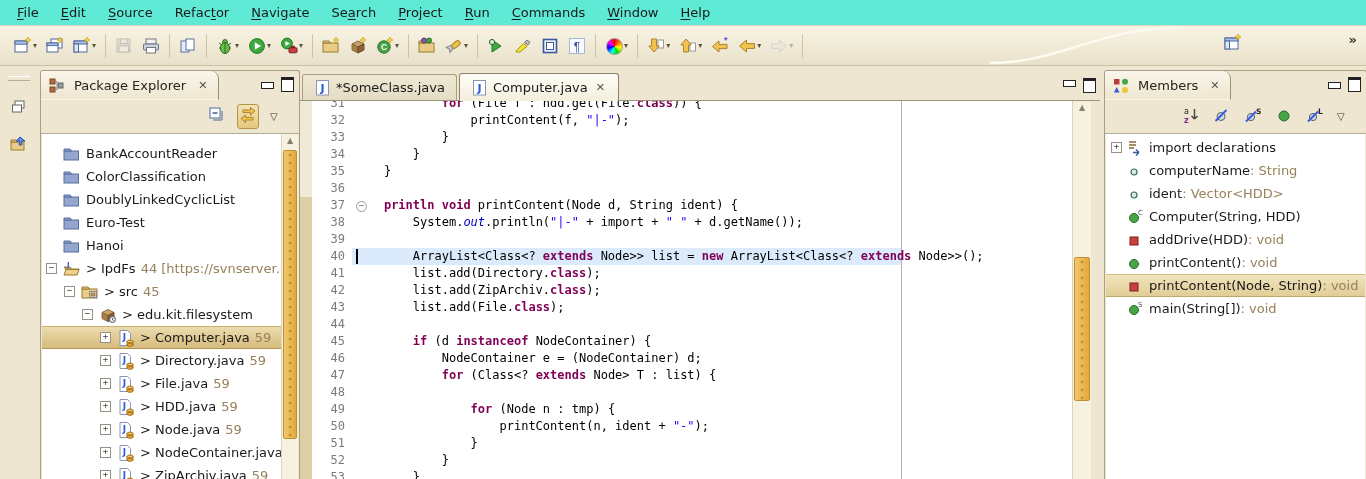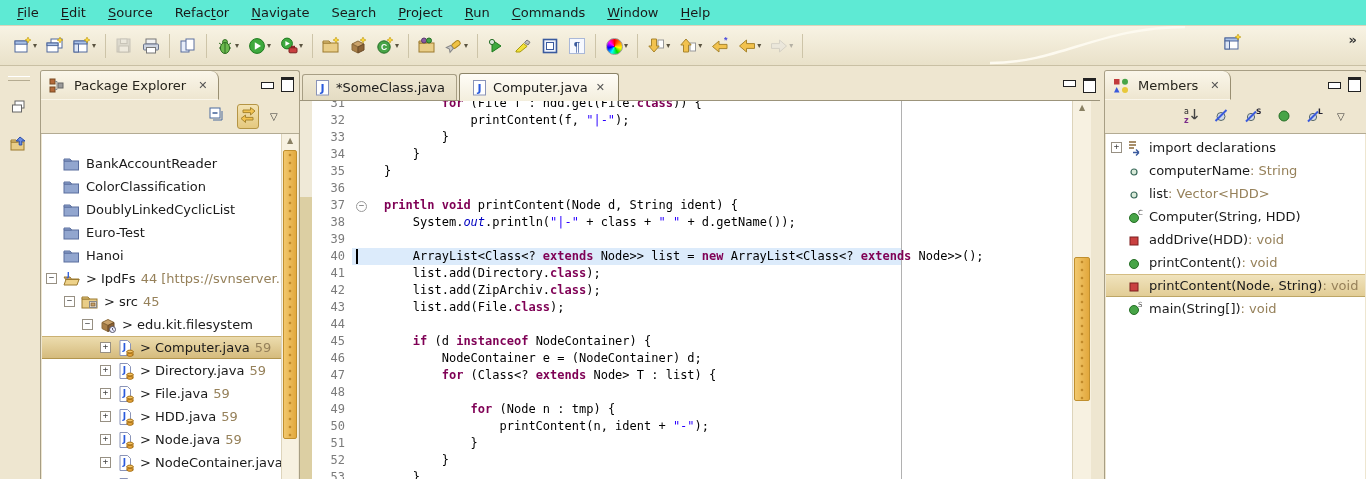--- a/index.html
+++ b/index.html
@@ -48,21 +48,21 @@
   .btn-max{width:11px;height:11px;border:1px solid #222;border-top:3px solid #222;background:#fff;}
   .vtoolbar{height:33px;display:flex;justify-content:flex-end;align-items:center;gap:9px;
             padding-right:9px;border-bottom:1px solid #b3ab93;}
   .vtbtn{padding:2px;border-radius:3px;}
   .vtbtn.pressed{background:linear-gradient(#f3e3b4,#e4c87e);border:1px solid #b59545;padding:1px;}
   .viewmenu{font-size:10px;color:#333;}
   .vbody{position:absolute;top:63px;left:1px;right:1px;bottom:0;background:#fff;overflow:hidden;}
 
   
   .pe{left:40px;top:70px;width:258px;bottom:0;}
-  .tree{position:absolute;top:0;left:0;right:16px;bottom:0;overflow:hidden;padding-top:18px;}
+  .tree{position:absolute;top:0;left:0;right:16px;bottom:0;overflow:hidden;padding-top:8px;}
   .trow{height:23px;display:flex;align-items:center;padding-left:4px;white-space:nowrap;position:relative;}
   .trow.sel{background:linear-gradient(#ecdcae,#d5bb7d);border-top:1px solid #cbb172;
             border-bottom:1px solid #b2954e;height:21px;}
   .exp{width:9px;height:9px;border:1px solid #979083;background:#fff;font-size:9px;line-height:7px;
        text-align:center;color:#444;flex:none;margin-right:6px;font-family:"DejaVu Sans Mono",monospace;}
   .exp.hidden{visibility:hidden;}
   .ticon{width:18px;height:18px;flex:none;margin-right:5px;position:relative;}
   .tsuffix{color:#96815a;margin-left:5px;}
   .vsb{position:absolute;top:0;right:0;width:16px;bottom:0;background:#f7f1e1;border-left:1px solid #ddd4bb;}
   .sb-arrow{height:14px;text-align:center;font-size:8px;color:#8a8164;line-height:14px;}
@@ -575,21 +575,21 @@
       <div class="curline"></div>
       <div class="mline"></div>
       <div class="code" id="codepane">
           <div class="cline" style="top: -6px;"><span>            </span><span class="k">for</span><span> (File f : hdd.get(File.</span><span class="k">class</span><span>)) {</span></div>
           <div class="cline" style="top: 11px;"><span>                printContent(f, </span><span class="s">"|-"</span><span>);</span></div>
           <div class="cline" style="top: 28px;"><span>            }</span></div>
           <div class="cline" style="top: 45px;"><span>        }</span></div>
           <div class="cline" style="top: 62px;"><span>    }</span></div>
           <div class="cline" style="top: 79px;"></div>
           <div class="cline" style="top: 96px;"><span>    </span><span class="k">println</span><span> </span><span class="k">void</span><span> printContent(Node d, String ident) {</span></div>
-          <div class="cline" style="top: 113px;"><span>        System.</span><span class="f">out</span><span>.println(</span><span class="s">"|-"</span><span> + class + </span><span class="s">" "</span><span> + d.getName());</span></div>
+          <div class="cline" style="top: 113px;"><span>        System.</span><span class="f">out</span><span>.println(</span><span class="s">"|-"</span><span> + import + </span><span class="s">" "</span><span> + d.getName());</span></div>
           <div class="cline" style="top: 130px;"></div>
           <div class="cline" style="top: 147px;"><span>        ArrayList&lt;Class&lt;? </span><span class="k">extends</span><span> Node&gt;&gt; list = </span><span class="k">new</span><span> ArrayList&lt;Class&lt;? </span><span class="k">extends</span><span> Node&gt;&gt;();</span></div>
           <div class="cline" style="top: 164px;"><span>        list.add(Directory.</span><span class="k">class</span><span>);</span></div>
           <div class="cline" style="top: 181px;"><span>        list.add(ZipArchiv.</span><span class="k">class</span><span>);</span></div>
           <div class="cline" style="top: 198px;"><span>        list.add(File.</span><span class="k">class</span><span>);</span></div>
           <div class="cline" style="top: 215px;"></div>
           <div class="cline" style="top: 232px;"><span>        </span><span class="k">if</span><span> (d </span><span class="k">instanceof</span><span> NodeContainer) {</span></div>
           <div class="cline" style="top: 249px;"><span>            NodeContainer e = (NodeContainer) d;</span></div>
           <div class="cline" style="top: 266px;"><span>            </span><span class="k">for</span><span> (Class&lt;? </span><span class="k">extends</span><span> Node&gt; T : list) {</span></div>
           <div class="cline" style="top: 300px;"><span>                </span><span class="k">for</span><span> (Node n : tmp) {</span></div>
@@ -695,21 +695,21 @@
                 <circle cx="8" cy="10" r="3" fill="#d9ead9" stroke="#3a6a5a" stroke-width="1.2"></circle>
               </svg></span>
             <span>computerName</span>
             <span class="msuffix"> : String</span>
           </div>
           <div class="mrow">
             <span class="mexp"></span>
             <span class="micon"><svg width="18" height="18" viewBox="0 0 18 18">
                 <circle cx="8" cy="10" r="3" fill="#d9ead9" stroke="#3a6a5a" stroke-width="1.2"></circle>
               </svg></span>
-            <span>list</span>
+            <span>ident</span>
             <span class="msuffix"> : Vector&lt;HDD&gt;</span>
           </div>
           <div class="mrow">
             <span class="mexp"></span>
             <span class="micon"><svg width="18" height="18" viewBox="0 0 18 18">
                 <circle cx="8" cy="10" r="4.5" fill="#47a447" stroke="#256e25"></circle>
                 <text x="12" y="7" font-size="7" fill="#555">C</text>
               </svg></span>
             <span>Computer(String, HDD)</span>
           </div>

